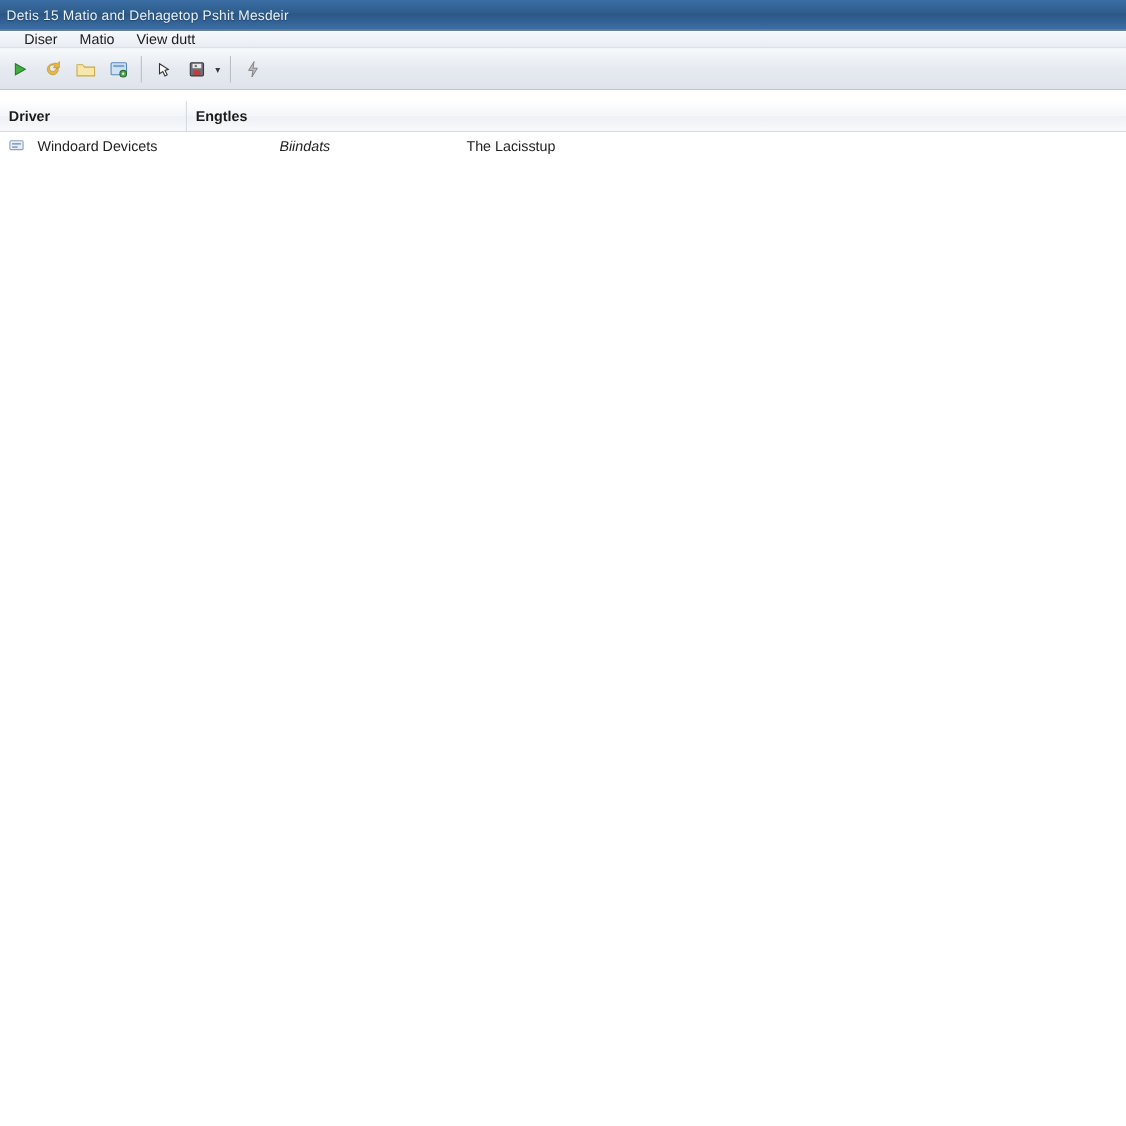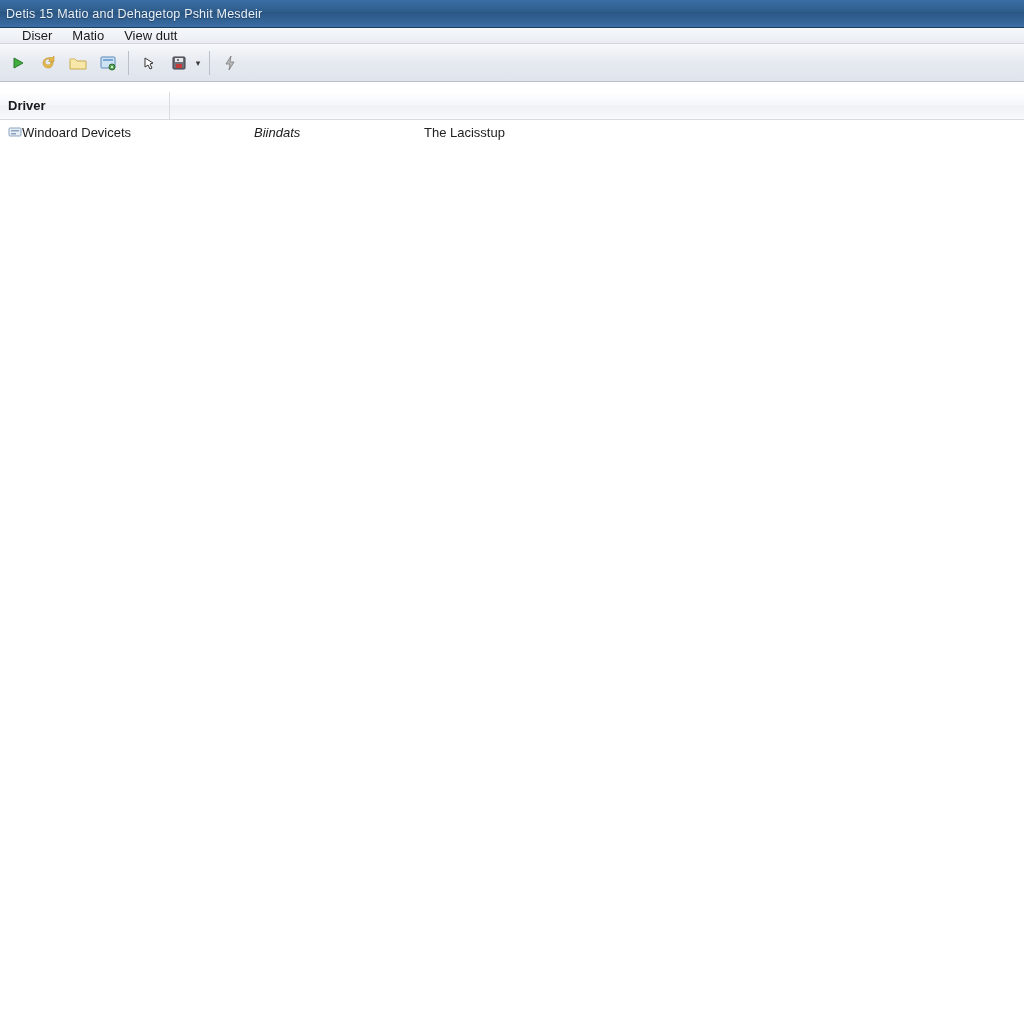--- a/index.html
+++ b/index.html
@@ -119,21 +119,21 @@
       height: 24px;
       display: flex;
       align-items: center;
     }
     .lv-cell {
       padding: 0 8px;
       color: #222;
       font-size: 13px;
       display: flex;
       align-items: center;
-      gap: 0;
+      gap: 12px;
     }
     .cell0 { width: 246px; }
     .cell1 { width: 170px; font-style: italic; }
     .cell2 { flex: 1; }
     .row-icon {
       width: 14px;
       height: 14px;
       flex-shrink: 0;
     }
     svg { display: block; }
@@ -214,20 +214,21 @@
           <path d="M8 1L3 9h4l-1 6 5-8H7z" fill="#bdbdbd" stroke="#7a7a7a" stroke-width="0.8"></path>
         </svg>
     </span>
   </div>
 </div>
 <div class="toolbar-bottom-shadow"></div>
 
 <div class="listview">
   <div class="lv-header">
     <div class="lv-col col1">Driver</div>
+    <div class="lv-col col2">Engtles</div>
   </div>
 
   <div class="lv-row">
     <div class="lv-cell cell0">
       <span class="row-icon">
         <svg width="14" height="14" viewBox="0 0 14 14">
             <rect x="1" y="3" width="12" height="8" rx="1" fill="#e8eef5" stroke="#8aa3bf"></rect>
             <rect x="3" y="5" width="8" height="1.5" fill="#8aa3bf"></rect>
             <rect x="3" y="8" width="5" height="1.5" fill="#8aa3bf"></rect>
           </svg>

